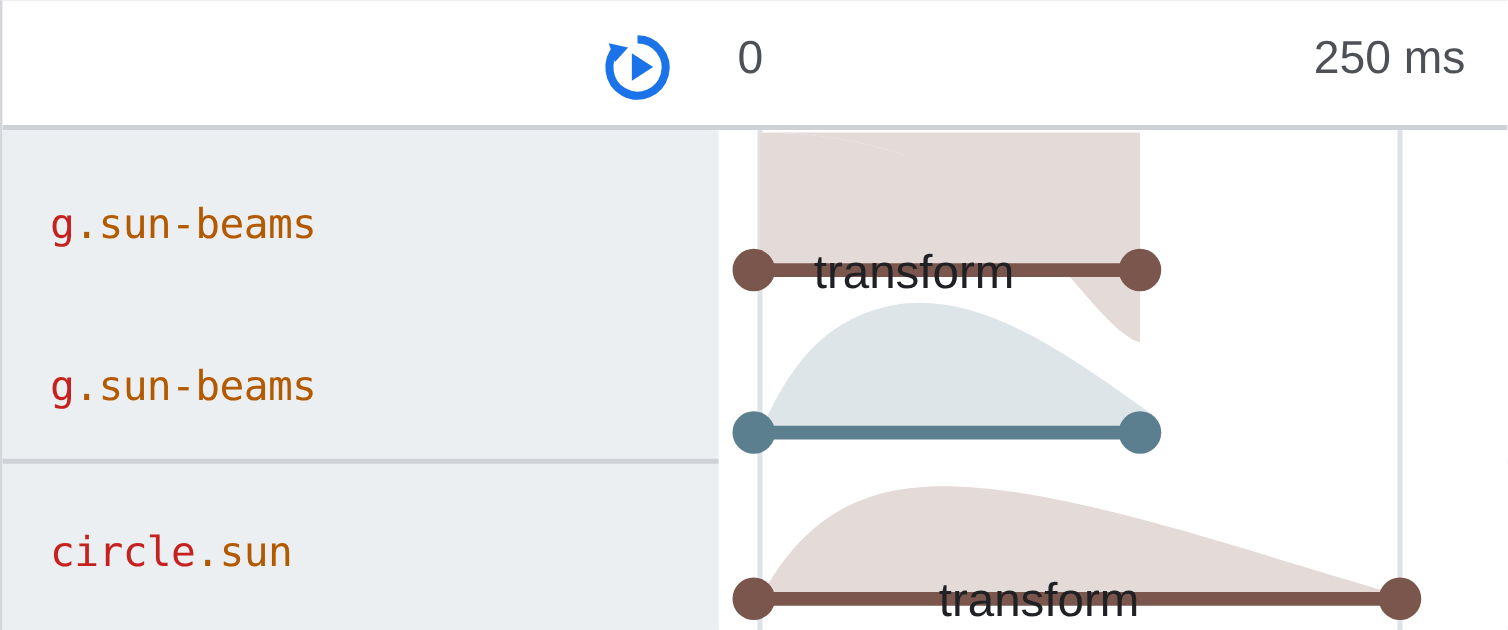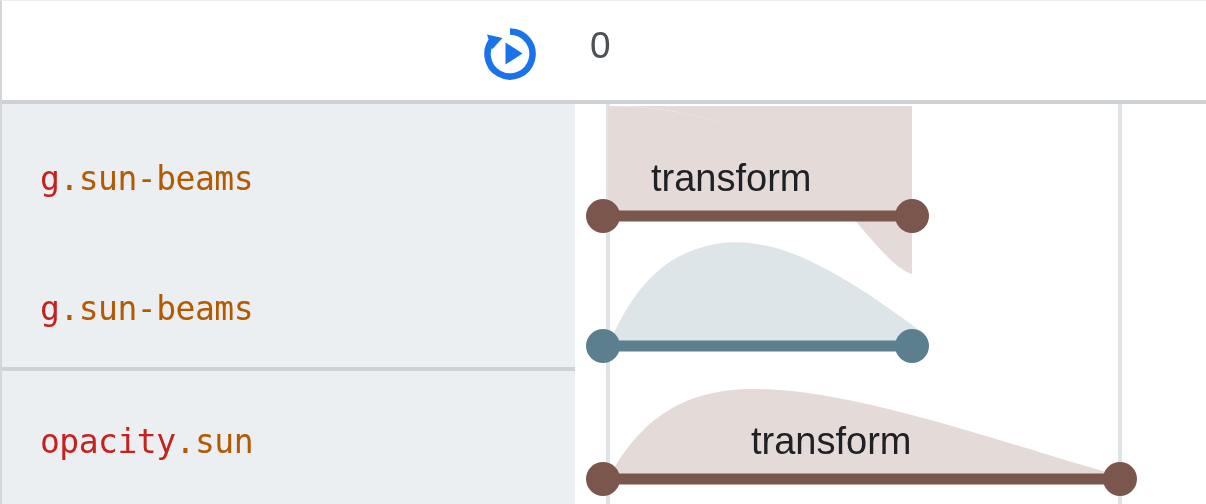--- a/index.html
+++ b/index.html
@@ -132,54 +132,56 @@
     pointer-events: none;
   }
 
   .prop-name {
     position: absolute;
     font-size: 38px;
     color: #202124;
     font-family: "Liberation Sans", sans-serif;
     white-space: nowrap;
     line-height: 1;
+    margin-top: 40px;
   }
 </style>
 </head>
 <body>
 
 <div id="app">
 
   <div class="timeline-header">
 
     <button class="replay-button" title="replay">
       <svg width="58" height="58" viewBox="0 0 58 58">
         <path d="M29 6.5 A22.5 22.5 0 1 1 13.1 13.1" fill="none" stroke="#1a73e8" stroke-width="6.5" stroke-linecap="butt"></path>
         <path d="M6.0 9.5 L21.5 13.0 L11.0 24.5 Z" fill="#1a73e8"></path>
         <path d="M24.5 17.5 L41.5 28.5 L24.5 39.5 Z" fill="#1a73e8"></path>
       </svg>
     </button>
 
     <div class="time-label start">0</div>
+    <div class="time-label end">250 ms</div>
   </div>
 
   <div class="tracks-body">
 
     <div class="label-column">
 
       <div class="group-label" style="top:58px">
         <span class="sel-tag">g</span><span class="sel-rest">.sun-beams</span>
       </div>
 
       <div class="group-label" style="top:188px">
         <span class="sel-tag">g</span><span class="sel-rest">.sun-beams</span>
       </div>
 
       <div class="group-label" style="top:321px">
-        <span class="sel-tag">opacity</span><span class="sel-rest">.sun</span>
+        <span class="sel-tag">circle</span><span class="sel-rest">.sun</span>
       </div>
 
       <div class="group-sep" style="top:263px"></div>
     </div>
 
     <div class="group-sep-dashed" style="top:263px"></div>
     <div class="group-sep-dashed" style="top:397px"></div>
 
     <div class="timeline-area">
 

